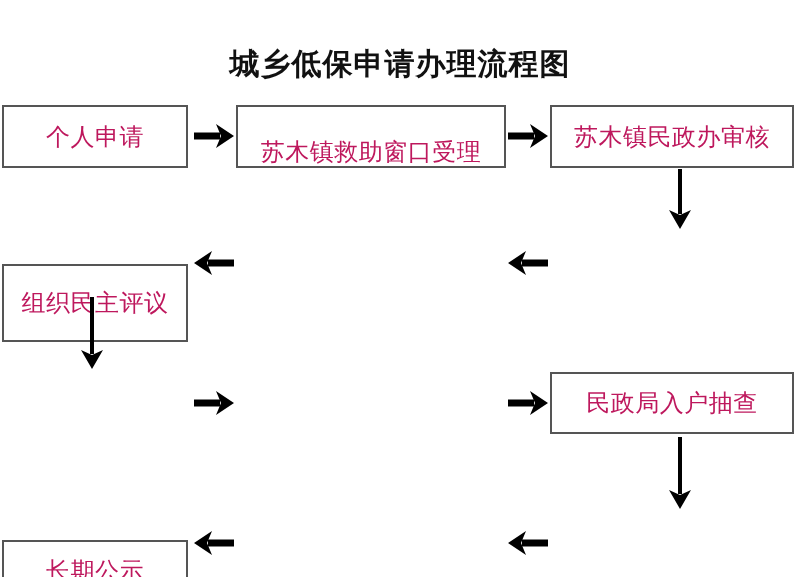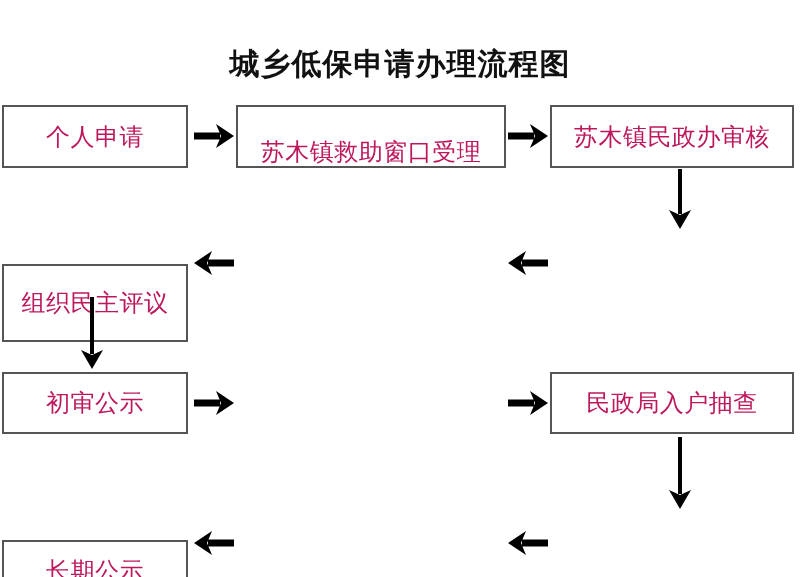--- a/index.html
+++ b/index.html
@@ -155,23 +155,20 @@
   </div>
 
 
   <div class="arrow-v v-left vr23">
     <svg width="40" height="74" viewBox="0 0 40 74" aria-hidden="true">
       <path d="M20 1 L20 58" stroke="#000" stroke-width="4" fill="none"></path>
       <path d="M9 54 L20 73 L31 54 L20 59 Z" fill="#000"></path>
     </svg>
   </div>
 
-  <div class="node row3 colA">
-    <span class="node-label">初审公示</span>
-  </div>
 
   <div class="arrow-h h-ab hr3">
     <svg width="44" height="40" viewBox="0 0 44 40" aria-hidden="true">
       <path d="M2 20 L28 20" stroke="#000" stroke-width="7" fill="none"></path>
       <path d="M24 8 L42 20 L24 32 L29 20 Z" fill="#000"></path>
     </svg>
   </div>
 
 
   <div class="arrow-h h-bc hr3">

